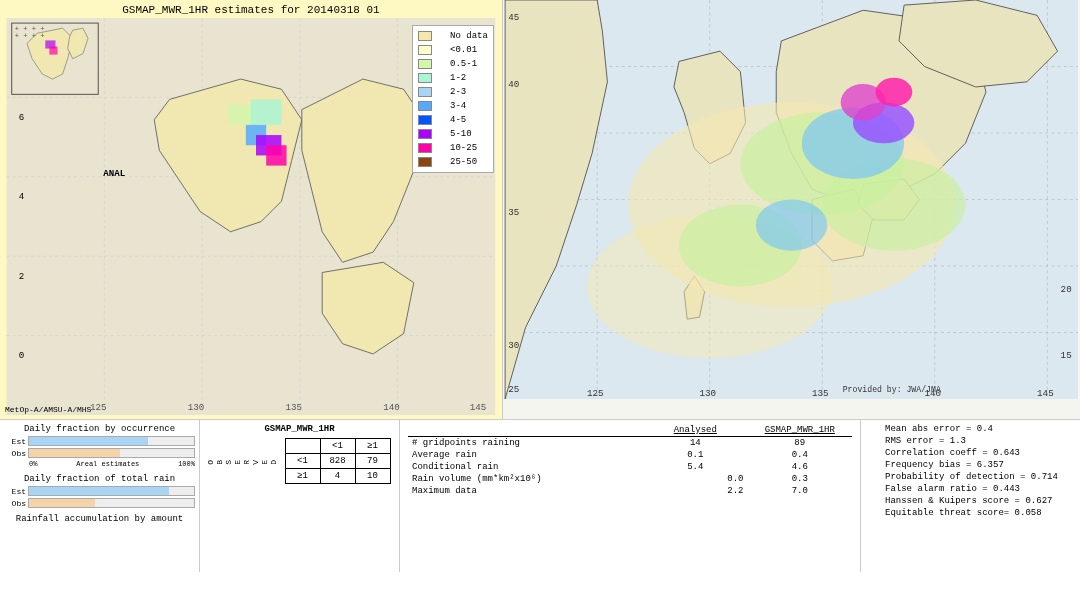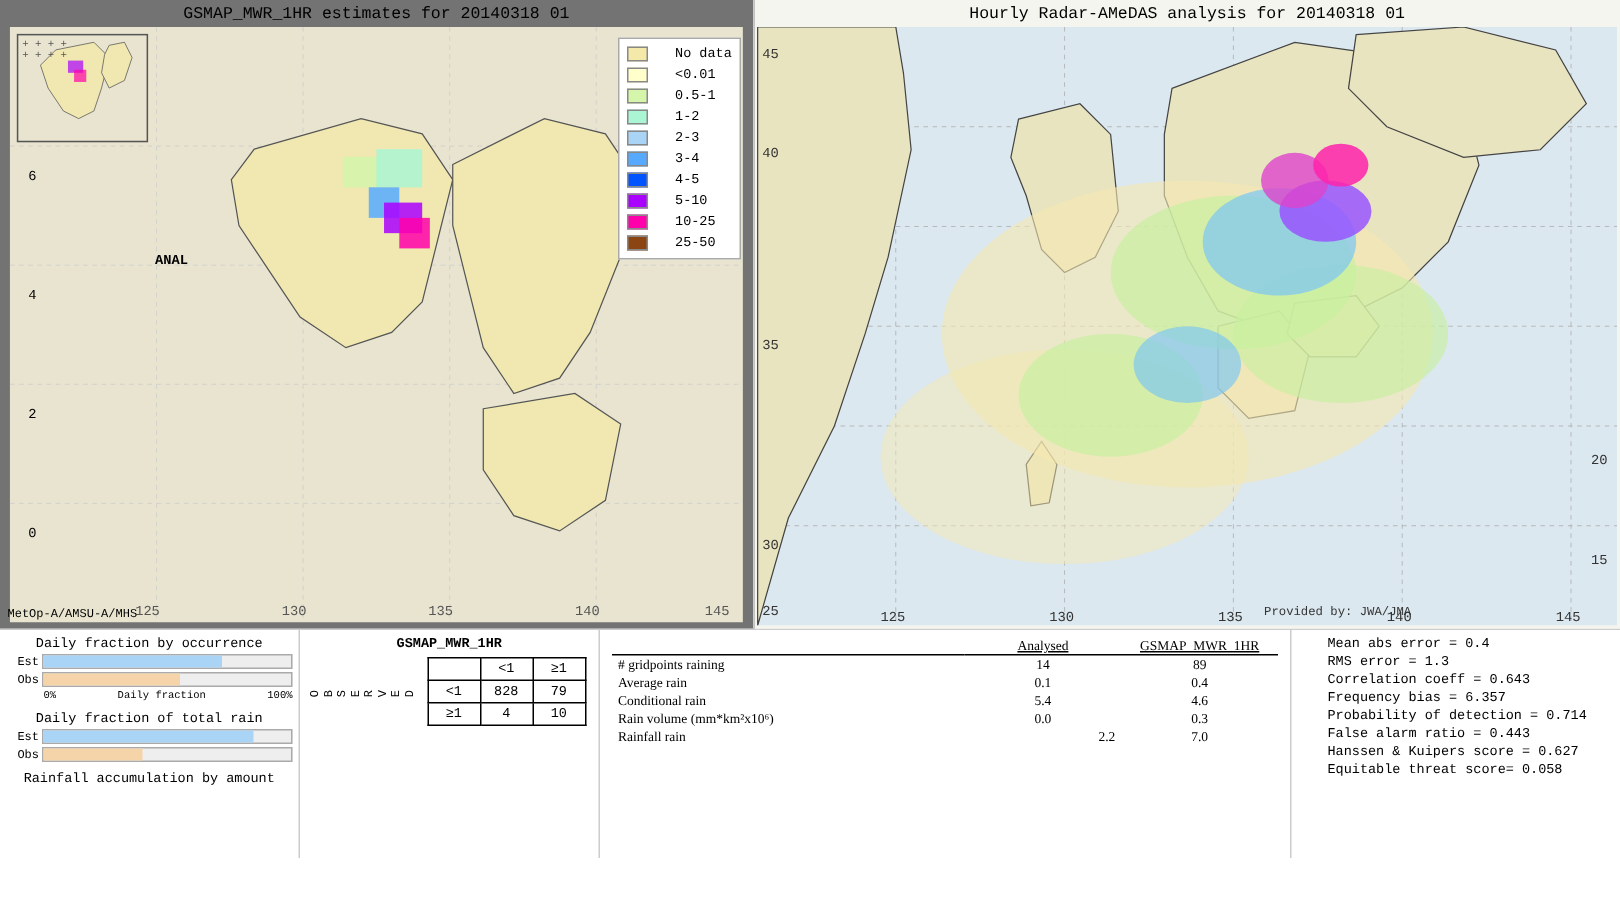--- a/index.html
+++ b/index.html
@@ -24,21 +24,21 @@
     .top-section {
       display: flex;
       flex-direction: row;
       height: 420px;
       border-bottom: 1px solid #ccc;
     }
 
     .map-panel {
       position: relative;
       flex: 1;
-      background: #737373;
+      background: #fef9c3;
       border-right: 1px solid #ccc;
       overflow: hidden;
     }
 
     .map-panel-right {
       flex: 1.15;
       background: #f5f5f0;
       overflow: hidden;
     }
 
@@ -201,21 +201,20 @@
       font-size: 10px;
       text-align: center;
       margin-bottom: 4px;
       color: #000;
     }
 
     .stats-table {
       border-collapse: collapse;
       width: 100%;
       font-size: 9px;
-      font-family: Liberation Serif, serif;
     }
 
     .stats-table td {
       padding: 1px 4px;
       color: #000;
     }
 
     .stats-table .col-header {
       text-align: center;
       text-decoration: underline;
@@ -345,21 +344,20 @@
 
         <text x="8" y="13" font-size="7" fill="#555">+ + + +</text>
         <text x="8" y="20" font-size="7" fill="#555">+ + + +</text>
       </svg>
 
       
       <div style="position:absolute;bottom:5px;left:5px;font-size:8px;color:#000;">MetOp-A/AMSU-A/MHS</div>
     </div>
 
     <div class="map-panel-right">
-      <div class="map-title">Hourly Radar-AMeDAS analysis for 20140318 01</div>
 
       <svg width="100%" height="calc(100% - 20px)" viewBox="0 0 560 390" preserveAspectRatio="xMidYMid meet" style="display:block; height:calc(100% - 20px);">
 
         <rect x="0" y="0" width="560" height="390" fill="#dce8f0"></rect>
 
         <line x1="0" y1="65" x2="560" y2="65" stroke="#aaa" stroke-width="0.5" stroke-dasharray="3,3"></line>
         <line x1="0" y1="130" x2="560" y2="130" stroke="#aaa" stroke-width="0.5" stroke-dasharray="3,3"></line>
         <line x1="0" y1="195" x2="560" y2="195" stroke="#aaa" stroke-width="0.5" stroke-dasharray="3,3"></line>
         <line x1="0" y1="260" x2="560" y2="260" stroke="#aaa" stroke-width="0.5" stroke-dasharray="3,3"></line>
         <line x1="0" y1="325" x2="560" y2="325" stroke="#aaa" stroke-width="0.5" stroke-dasharray="3,3"></line>
@@ -430,21 +428,21 @@
           </div>
         </div>
         <div class="bar-row">
           <span class="bar-label">Obs</span>
           <div class="bar-container">
             <div class="bar-fill-obs" style="width:55%;"></div>
           </div>
         </div>
         <div class="bar-axis">
           <span>0%</span>
-          <span>Daily fraction</span>
+          <span>Areal estimates</span>
           <span>100%</span>
         </div>
       </div>
 
       <div class="chart-title">Daily fraction of total rain</div>
       <div class="bar-chart">
         <div class="bar-row">
           <span class="bar-label">Est</span>
           <div class="bar-container">
             <div class="bar-fill-est" style="width:85%;"></div>
@@ -513,25 +511,25 @@
             <td style="text-align:center;">0.1</td>
             <td style="text-align:center;">0.4</td>
           </tr>
           <tr>
             <td>Conditional rain</td>
             <td style="text-align:center;">5.4</td>
             <td style="text-align:center;">4.6</td>
           </tr>
           <tr>
             <td>Rain volume (mm*km²x10⁶)</td>
-            <td style="text-align:center;">0.0</td>
+            <td style="text-align:right;">0.0</td>
             <td style="text-align:center;">0.3</td>
           </tr>
           <tr>
-            <td>Rainfall rain</td>
+            <td>Maximum data</td>
             <td style="text-align:right;">2.2</td>
             <td style="text-align:center;">7.0</td>
           </tr>
         </tbody>
       </table>
     </div>
 
     <div class="bottom-right-stats">
       <div class="stat-line">Mean abs error = 0.4</div>
       <div class="stat-line">RMS error = 1.3</div>

